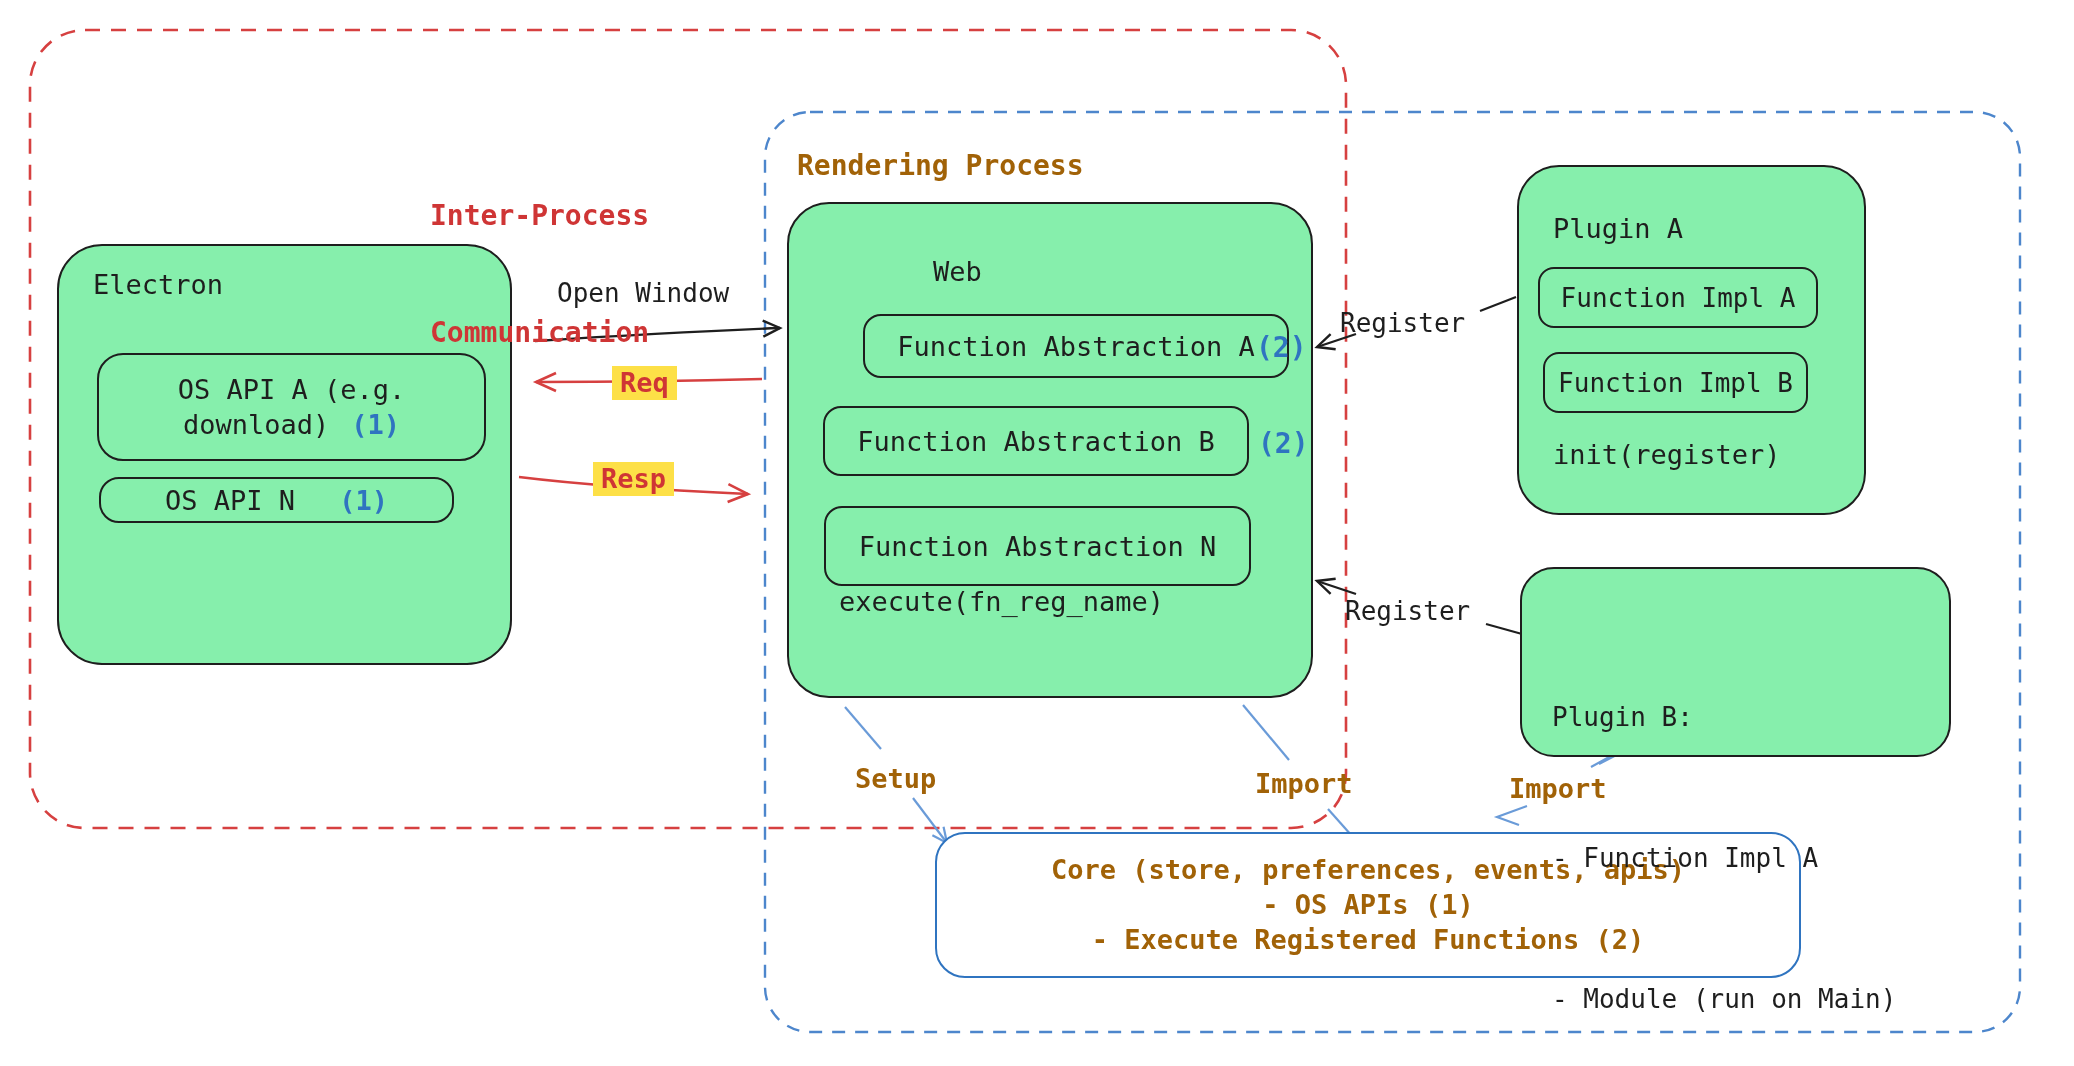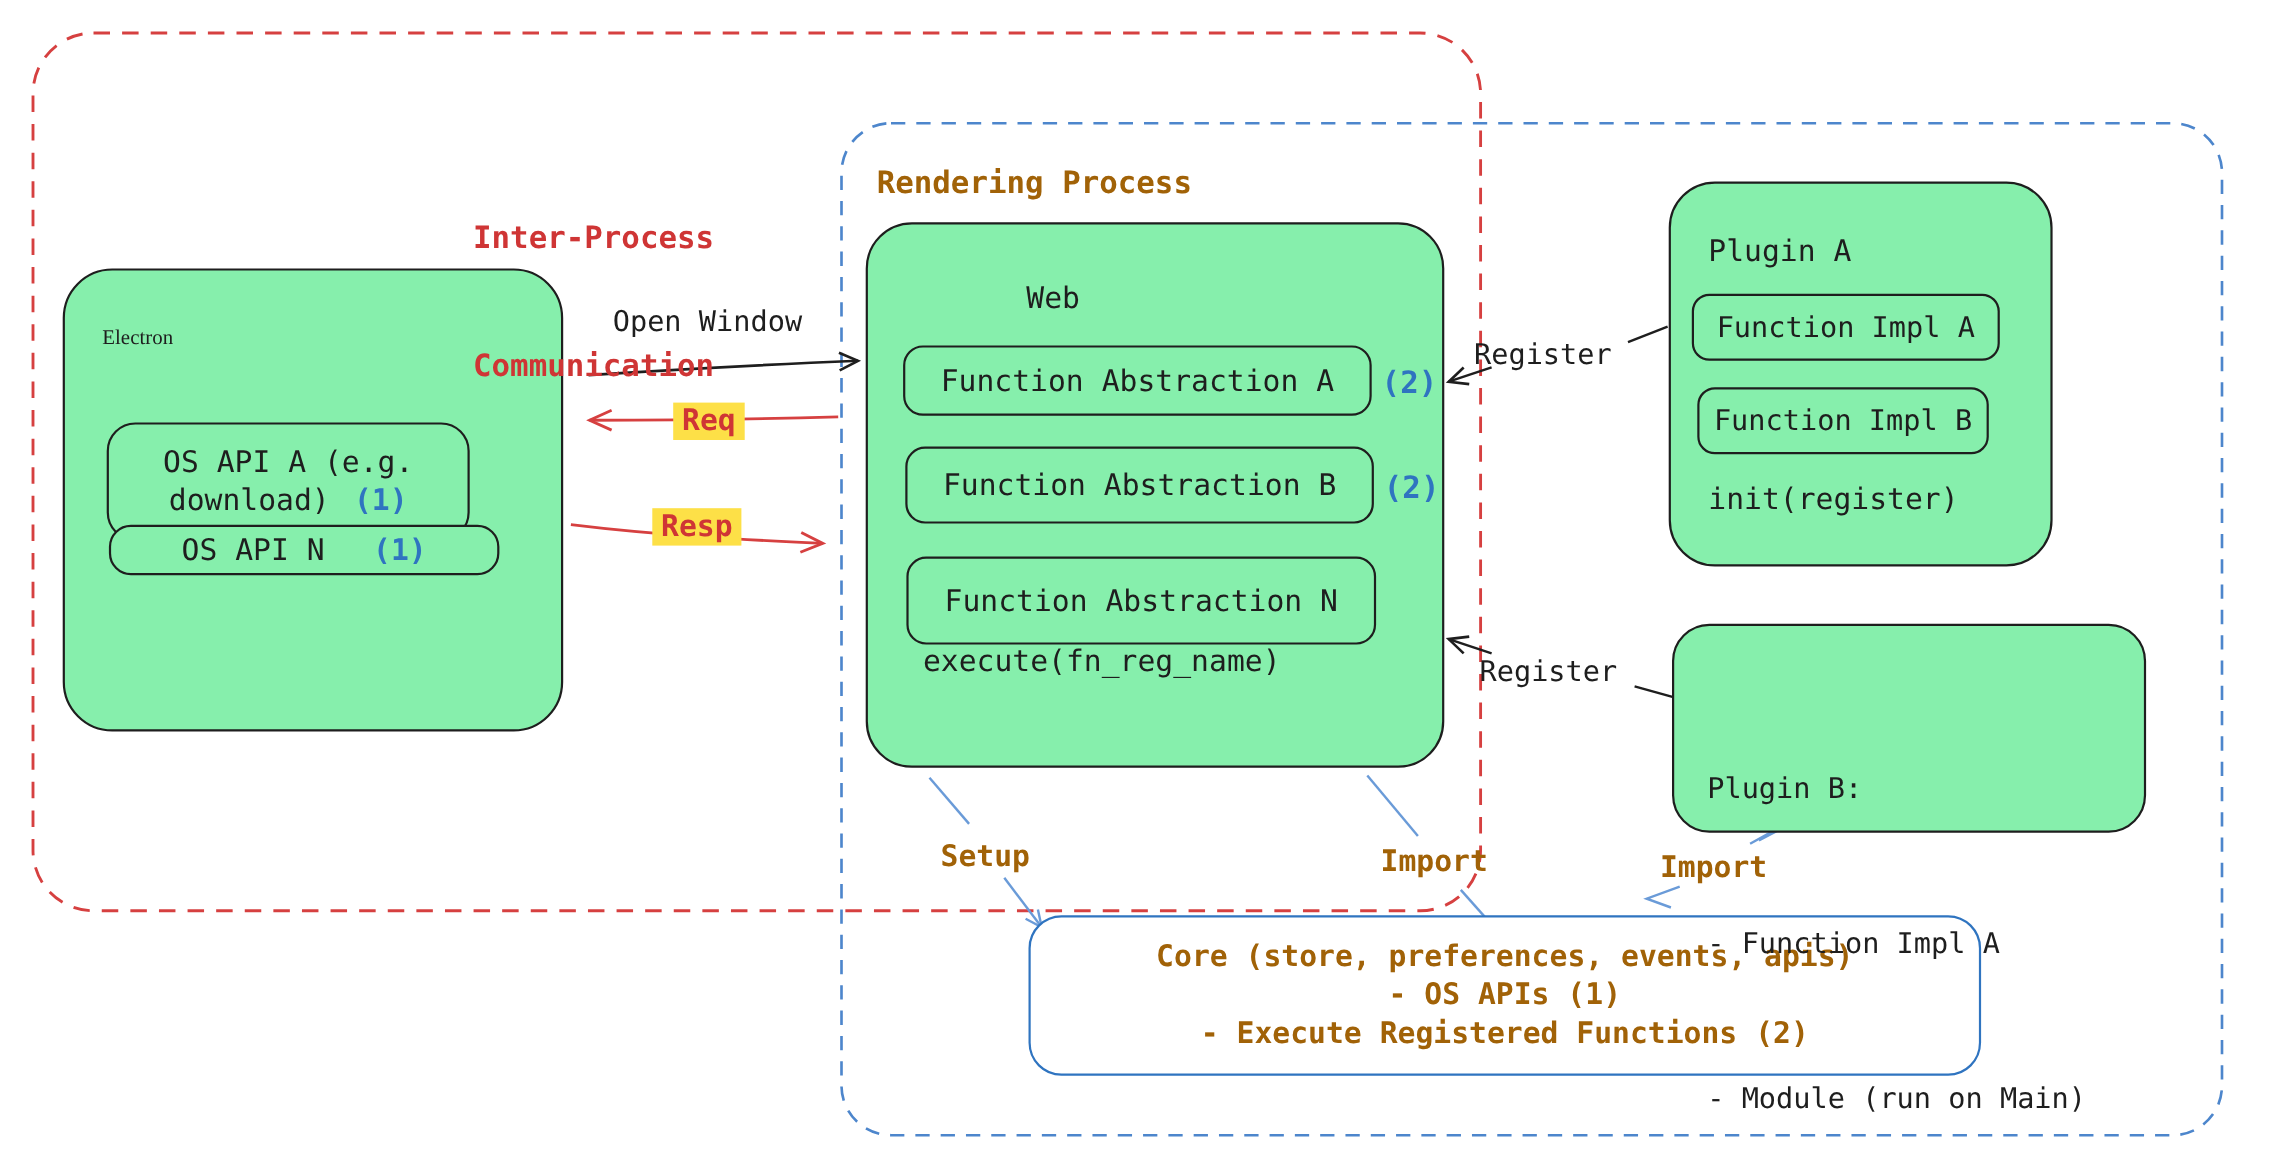--- a/index.html
+++ b/index.html
@@ -58,44 +58,44 @@
   </svg>
 
   <div class="lbl red w6" style="left:430px;top:118px;font-size:28px;line-height:39px;">
     <div>Inter-Process</div>
     <div>Communication</div>
   </div>
 
   <div class="lbl blue w6" style="left:797px;top:148px;font-size:28px;">Rendering Process</div>
 
   <div class="box" style="left:57px;top:244px;width:455px;height:421px;border-radius:45px;"></div>
-  <div class="lbl" style="left:93px;top:296px;font-size:19px;font-family:Liberation Serif, serif;">Electron</div>
+  <div class="lbl" style="left:93px;top:268px;font-size:27px;">Electron</div>
 
-  <div class="box ctr" style="left:97px;top:353px;width:330px;height:108px;border-radius:26px;font-size:27px;margin-top:31px;">
+  <div class="box ctr" style="left:97px;top:353px;width:389px;height:108px;border-radius:26px;font-size:27px;">
     <div style="text-align:center;line-height:35px;">
       <div>OS API A (e.g.</div>
       <div>
         <span>download)</span><span class="badge" style="margin-left:22px;">(1)</span>
       </div>
     </div>
   </div>
 
   <div class="box ctr" style="left:99px;top:477px;width:355px;height:46px;border-radius:20px;font-size:27px;">
     <span>OS API N</span>
       <span class="badge" style="margin-left:44px;">(1)</span>
   </div>
 
   <div class="lbl" style="left:557px;top:277px;font-size:26px;">Open Window</div>
   <div class="lbl red w6 bg" style="left:612px;top:366px;font-size:27px;">Req</div>
   <div class="lbl red w6 bg" style="left:593px;top:462px;font-size:27px;">Resp</div>
 
   <div class="box" style="left:787px;top:202px;width:526px;height:496px;border-radius:42px;"></div>
   <div class="lbl" style="left:933px;top:255px;font-size:27px;">Web</div>
 
-  <div class="box ctr" style="left:821px;top:314px;width:426px;height:64px;border-radius:18px;font-size:27px;">
+  <div class="box ctr" style="left:863px;top:314px;width:426px;height:64px;border-radius:18px;font-size:27px;">
     <span>Function Abstraction A</span>
   </div>
   <div class="lbl badge" style="left:1256px;top:330px;font-size:28px;">(2)</div>
 
   <div class="box ctr" style="left:823px;top:406px;width:426px;height:70px;border-radius:18px;font-size:27px;">
     <span>Function Abstraction B</span>
   </div>
   <div class="lbl badge" style="left:1258px;top:426px;font-size:28px;">(2)</div>
 
   <div class="box ctr" style="left:824px;top:506px;width:427px;height:80px;border-radius:18px;font-size:27px;">

